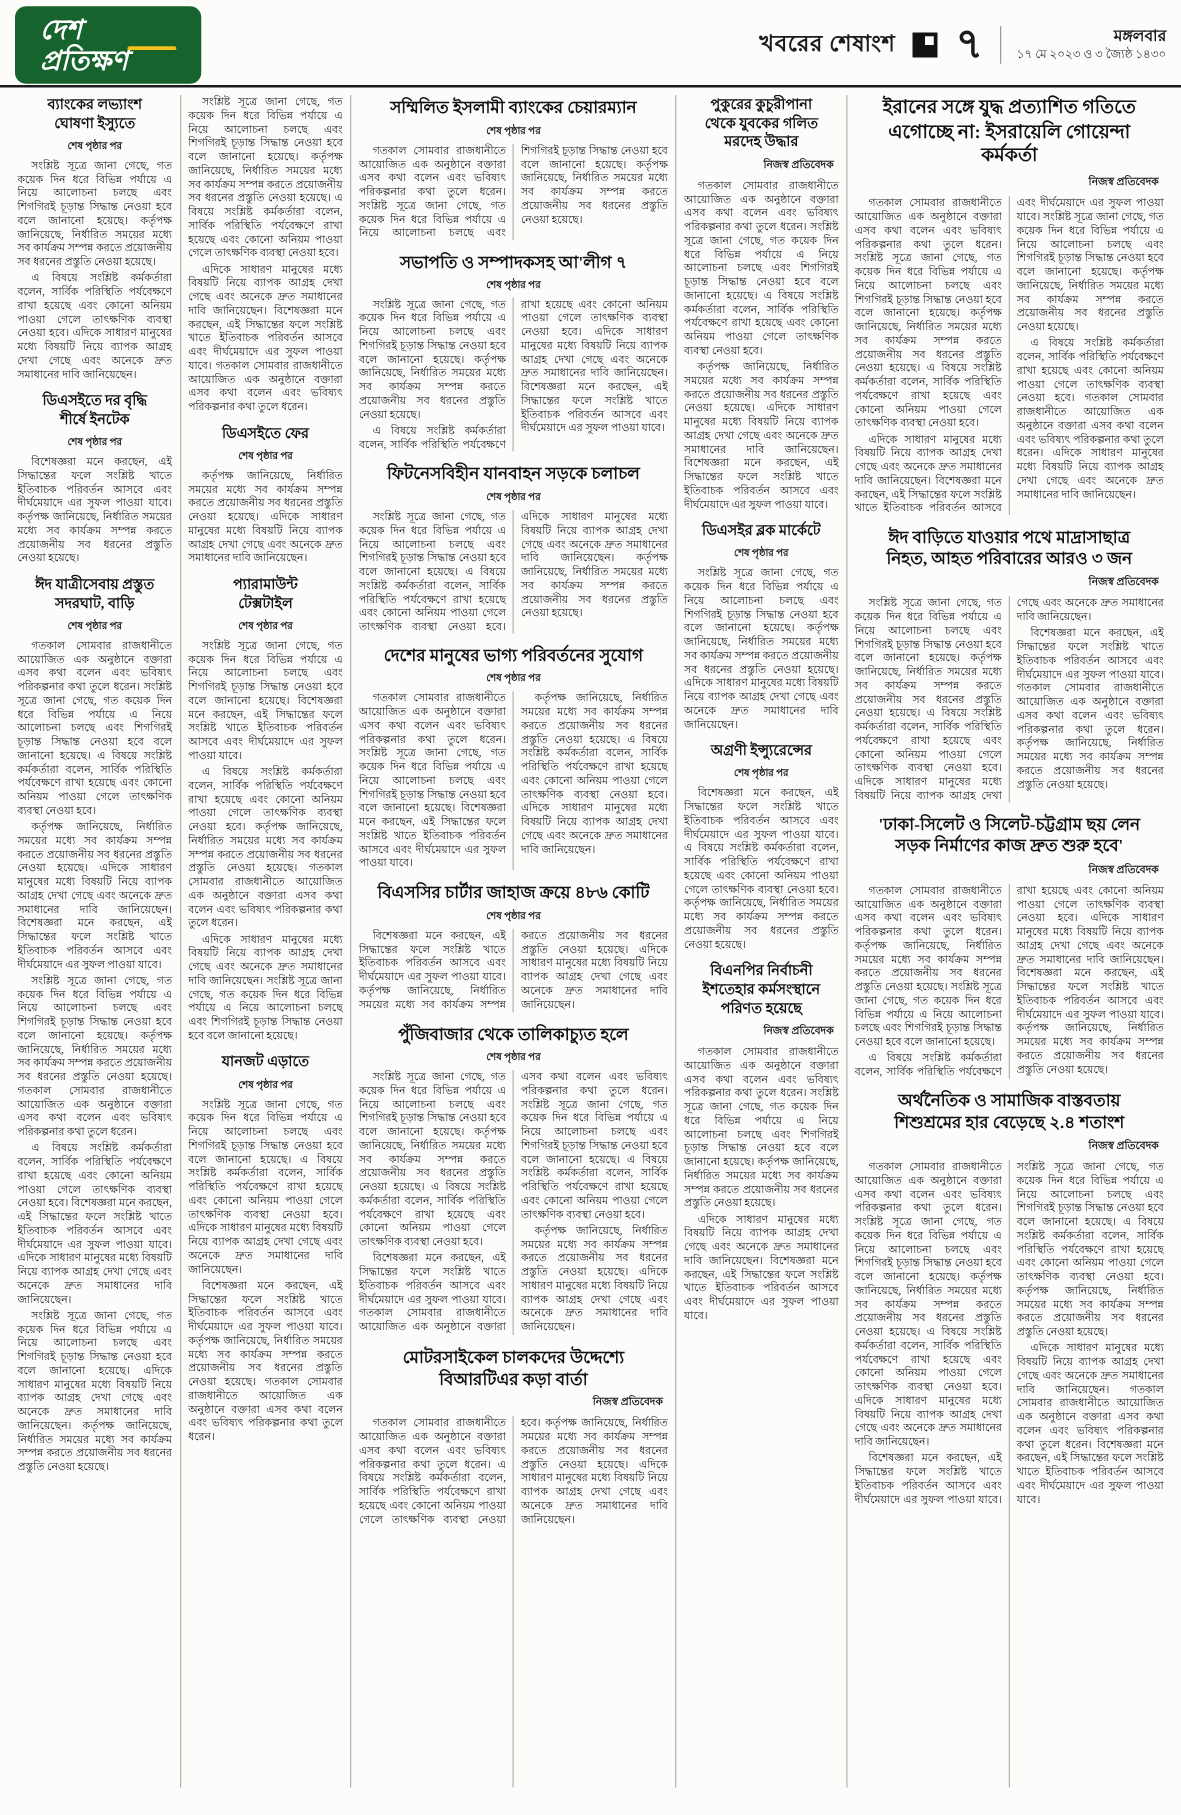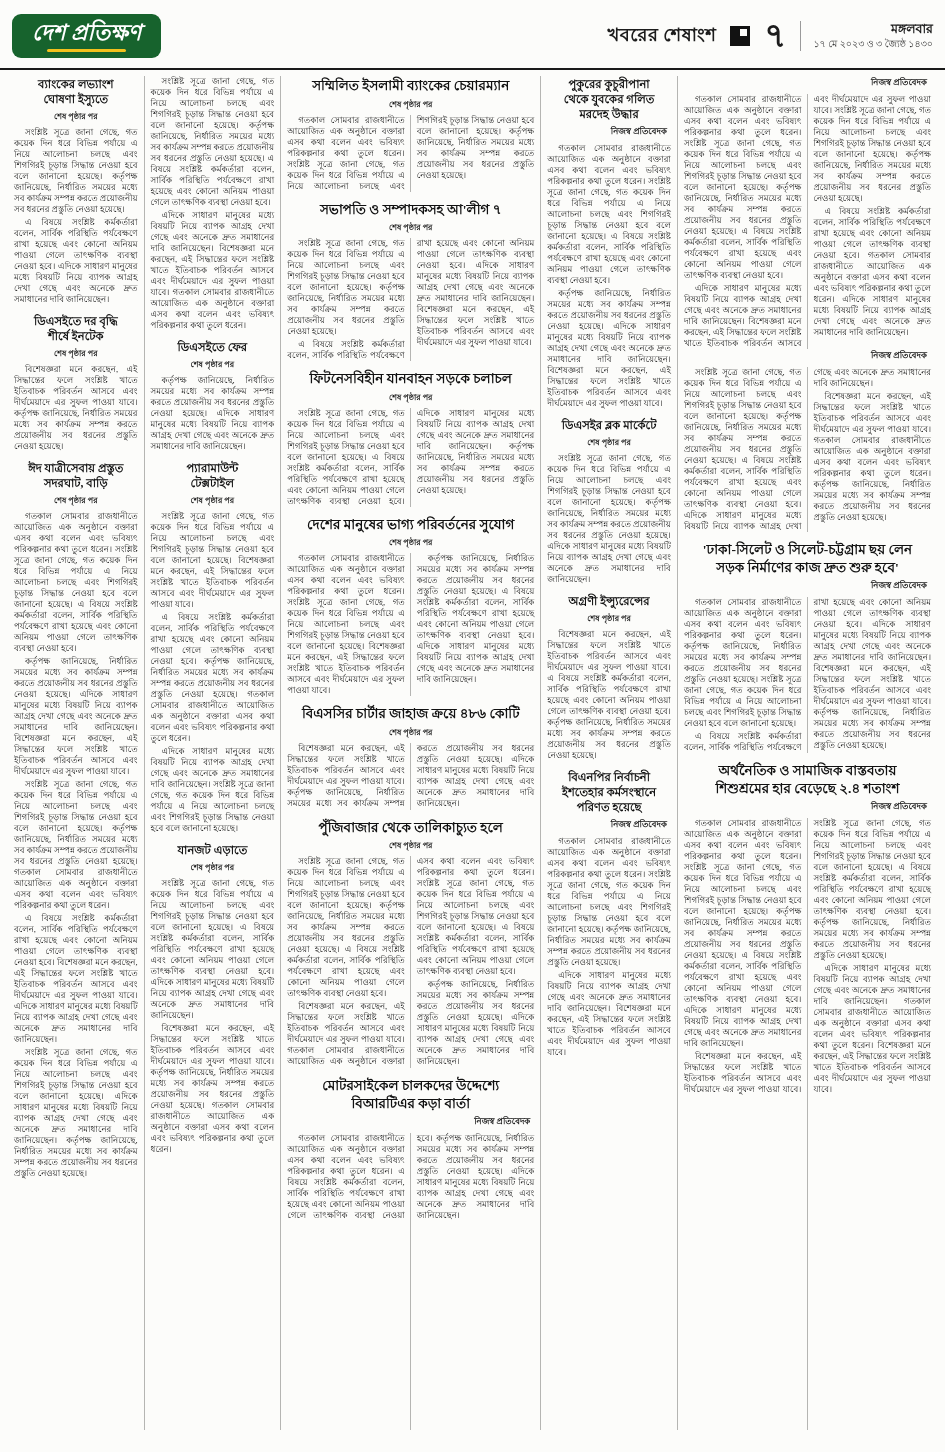--- a/index.html
+++ b/index.html
@@ -9,21 +9,21 @@
     overflow:hidden;box-sizing:border-box;position:relative;
   }
   
   .masthead{
     display:flex;align-items:center;padding:10px 12px 6px;height:70px;
     box-sizing:border-box;border-bottom:2.5px solid #1a1a1a;
   }
   .logo{
     background:#17632d;color:#fff;font-weight:bold;font-style:italic;
     font-size:22px;padding:7px 20px 6px;border-radius:9px;
-    display:flex;flex-direction:column;align-items:center;line-height:1.1;
+    display:flex;flex-direction:row;align-items:center;line-height:1.1;
   }
   .logo-accent{width:72%;height:3px;background:#f2c11c;border-radius:2px;margin-top:3px;}
   .mh-right{margin-left:auto;display:flex;align-items:center;gap:14px;}
   .section-title{font-size:18px;font-weight:bold;letter-spacing:.5px;}
   .corner-icon{width:20px;height:20px;background:#121212;position:relative;flex:0 0 auto;}
   .corner-icon::after{content:"";position:absolute;right:3px;top:3px;width:7px;height:7px;background:#fcfcfa;}
   .page-num{font-size:34px;font-weight:bold;line-height:1;}
   .daydate{text-align:right;line-height:1.35;border-left:1px solid #9a9a9a;padding-left:12px;}
   .day{font-weight:bold;font-size:12.5px;}
   .date{font-size:9.5px;color:#333;}
@@ -183,26 +183,28 @@
       <article class="article">
         <h3 class="hl">বিএনপির নির্বাচনী ইশতেহার কর্মসংস্থানে পরিণত হয়েছে</h3>
         <div class="byline byline-right">নিজস্ব প্রতিবেদক</div>
         <p class="para">গতকাল সোমবার রাজধানীতে আয়োজিত এক অনুষ্ঠানে বক্তারা এসব কথা বলেন এবং ভবিষ্যৎ পরিকল্পনার কথা তুলে ধরেন। সংশ্লিষ্ট সূত্রে জানা গেছে, গত কয়েক দিন ধরে বিভিন্ন পর্যায়ে এ নিয়ে আলোচনা চলছে এবং শিগগিরই চূড়ান্ত সিদ্ধান্ত নেওয়া হবে বলে জানানো হয়েছে। কর্তৃপক্ষ জানিয়েছে, নির্ধারিত সময়ের মধ্যে সব কার্যক্রম সম্পন্ন করতে প্রয়োজনীয় সব ধরনের প্রস্তুতি নেওয়া হয়েছে।</p>
         <p class="para">এদিকে সাধারণ মানুষের মধ্যে বিষয়টি নিয়ে ব্যাপক আগ্রহ দেখা গেছে এবং অনেকে দ্রুত সমাধানের দাবি জানিয়েছেন। বিশেষজ্ঞরা মনে করছেন, এই সিদ্ধান্তের ফলে সংশ্লিষ্ট খাতে ইতিবাচক পরিবর্তন আসবে এবং দীর্ঘমেয়াদে এর সুফল পাওয়া যাবে।</p>
       </article>
     </section>
 
     <section class="colgroup">
       <article class="article">
+        <h3 class="hl hl-xl">ইরানের সঙ্গে যুদ্ধ প্রত্যাশিত গতিতে এগোচ্ছে না: ইসরায়েলি গোয়েন্দা কর্মকর্তা</h3>
         <div class="byline byline-right">নিজস্ব প্রতিবেদক</div>
         <p class="para">গতকাল সোমবার রাজধানীতে আয়োজিত এক অনুষ্ঠানে বক্তারা এসব কথা বলেন এবং ভবিষ্যৎ পরিকল্পনার কথা তুলে ধরেন। সংশ্লিষ্ট সূত্রে জানা গেছে, গত কয়েক দিন ধরে বিভিন্ন পর্যায়ে এ নিয়ে আলোচনা চলছে এবং শিগগিরই চূড়ান্ত সিদ্ধান্ত নেওয়া হবে বলে জানানো হয়েছে। কর্তৃপক্ষ জানিয়েছে, নির্ধারিত সময়ের মধ্যে সব কার্যক্রম সম্পন্ন করতে প্রয়োজনীয় সব ধরনের প্রস্তুতি নেওয়া হয়েছে। এ বিষয়ে সংশ্লিষ্ট কর্মকর্তারা বলেন, সার্বিক পরিস্থিতি পর্যবেক্ষণে রাখা হয়েছে এবং কোনো অনিয়ম পাওয়া গেলে তাৎক্ষণিক ব্যবস্থা নেওয়া হবে।</p>
         <p class="para">এদিকে সাধারণ মানুষের মধ্যে বিষয়টি নিয়ে ব্যাপক আগ্রহ দেখা গেছে এবং অনেকে দ্রুত সমাধানের দাবি জানিয়েছেন। বিশেষজ্ঞরা মনে করছেন, এই সিদ্ধান্তের ফলে সংশ্লিষ্ট খাতে ইতিবাচক পরিবর্তন আসবে এবং দীর্ঘমেয়াদে এর সুফল পাওয়া যাবে। সংশ্লিষ্ট সূত্রে জানা গেছে, গত কয়েক দিন ধরে বিভিন্ন পর্যায়ে এ নিয়ে আলোচনা চলছে এবং শিগগিরই চূড়ান্ত সিদ্ধান্ত নেওয়া হবে বলে জানানো হয়েছে। কর্তৃপক্ষ জানিয়েছে, নির্ধারিত সময়ের মধ্যে সব কার্যক্রম সম্পন্ন করতে প্রয়োজনীয় সব ধরনের প্রস্তুতি নেওয়া হয়েছে।</p>
         <p class="para">এ বিষয়ে সংশ্লিষ্ট কর্মকর্তারা বলেন, সার্বিক পরিস্থিতি পর্যবেক্ষণে রাখা হয়েছে এবং কোনো অনিয়ম পাওয়া গেলে তাৎক্ষণিক ব্যবস্থা নেওয়া হবে। গতকাল সোমবার রাজধানীতে আয়োজিত এক অনুষ্ঠানে বক্তারা এসব কথা বলেন এবং ভবিষ্যৎ পরিকল্পনার কথা তুলে ধরেন। এদিকে সাধারণ মানুষের মধ্যে বিষয়টি নিয়ে ব্যাপক আগ্রহ দেখা গেছে এবং অনেকে দ্রুত সমাধানের দাবি জানিয়েছেন।</p>
       </article>
       <article class="article">
+        <h3 class="hl hl-lg">ঈদ বাড়িতে যাওয়ার পথে মাদ্রাসাছাত্র নিহত, আহত পরিবারের আরও ৩ জন</h3>
         <div class="byline byline-right">নিজস্ব প্রতিবেদক</div>
         <p class="para">সংশ্লিষ্ট সূত্রে জানা গেছে, গত কয়েক দিন ধরে বিভিন্ন পর্যায়ে এ নিয়ে আলোচনা চলছে এবং শিগগিরই চূড়ান্ত সিদ্ধান্ত নেওয়া হবে বলে জানানো হয়েছে। কর্তৃপক্ষ জানিয়েছে, নির্ধারিত সময়ের মধ্যে সব কার্যক্রম সম্পন্ন করতে প্রয়োজনীয় সব ধরনের প্রস্তুতি নেওয়া হয়েছে। এ বিষয়ে সংশ্লিষ্ট কর্মকর্তারা বলেন, সার্বিক পরিস্থিতি পর্যবেক্ষণে রাখা হয়েছে এবং কোনো অনিয়ম পাওয়া গেলে তাৎক্ষণিক ব্যবস্থা নেওয়া হবে। এদিকে সাধারণ মানুষের মধ্যে বিষয়টি নিয়ে ব্যাপক আগ্রহ দেখা গেছে এবং অনেকে দ্রুত সমাধানের দাবি জানিয়েছেন।</p>
         <p class="para">বিশেষজ্ঞরা মনে করছেন, এই সিদ্ধান্তের ফলে সংশ্লিষ্ট খাতে ইতিবাচক পরিবর্তন আসবে এবং দীর্ঘমেয়াদে এর সুফল পাওয়া যাবে। গতকাল সোমবার রাজধানীতে আয়োজিত এক অনুষ্ঠানে বক্তারা এসব কথা বলেন এবং ভবিষ্যৎ পরিকল্পনার কথা তুলে ধরেন। কর্তৃপক্ষ জানিয়েছে, নির্ধারিত সময়ের মধ্যে সব কার্যক্রম সম্পন্ন করতে প্রয়োজনীয় সব ধরনের প্রস্তুতি নেওয়া হয়েছে।</p>
       </article>
       <article class="article">
         <h3 class="hl hl-lg">'ঢাকা-সিলেট ও সিলেট-চট্টগ্রাম ছয় লেন সড়ক নির্মাণের কাজ দ্রুত শুরু হবে'</h3>
         <div class="byline byline-right">নিজস্ব প্রতিবেদক</div>
         <p class="para">গতকাল সোমবার রাজধানীতে আয়োজিত এক অনুষ্ঠানে বক্তারা এসব কথা বলেন এবং ভবিষ্যৎ পরিকল্পনার কথা তুলে ধরেন। কর্তৃপক্ষ জানিয়েছে, নির্ধারিত সময়ের মধ্যে সব কার্যক্রম সম্পন্ন করতে প্রয়োজনীয় সব ধরনের প্রস্তুতি নেওয়া হয়েছে। সংশ্লিষ্ট সূত্রে জানা গেছে, গত কয়েক দিন ধরে বিভিন্ন পর্যায়ে এ নিয়ে আলোচনা চলছে এবং শিগগিরই চূড়ান্ত সিদ্ধান্ত নেওয়া হবে বলে জানানো হয়েছে।</p>
         <p class="para">এ বিষয়ে সংশ্লিষ্ট কর্মকর্তারা বলেন, সার্বিক পরিস্থিতি পর্যবেক্ষণে রাখা হয়েছে এবং কোনো অনিয়ম পাওয়া গেলে তাৎক্ষণিক ব্যবস্থা নেওয়া হবে। এদিকে সাধারণ মানুষের মধ্যে বিষয়টি নিয়ে ব্যাপক আগ্রহ দেখা গেছে এবং অনেকে দ্রুত সমাধানের দাবি জানিয়েছেন। বিশেষজ্ঞরা মনে করছেন, এই সিদ্ধান্তের ফলে সংশ্লিষ্ট খাতে ইতিবাচক পরিবর্তন আসবে এবং দীর্ঘমেয়াদে এর সুফল পাওয়া যাবে। কর্তৃপক্ষ জানিয়েছে, নির্ধারিত সময়ের মধ্যে সব কার্যক্রম সম্পন্ন করতে প্রয়োজনীয় সব ধরনের প্রস্তুতি নেওয়া হয়েছে।</p>
       </article>

